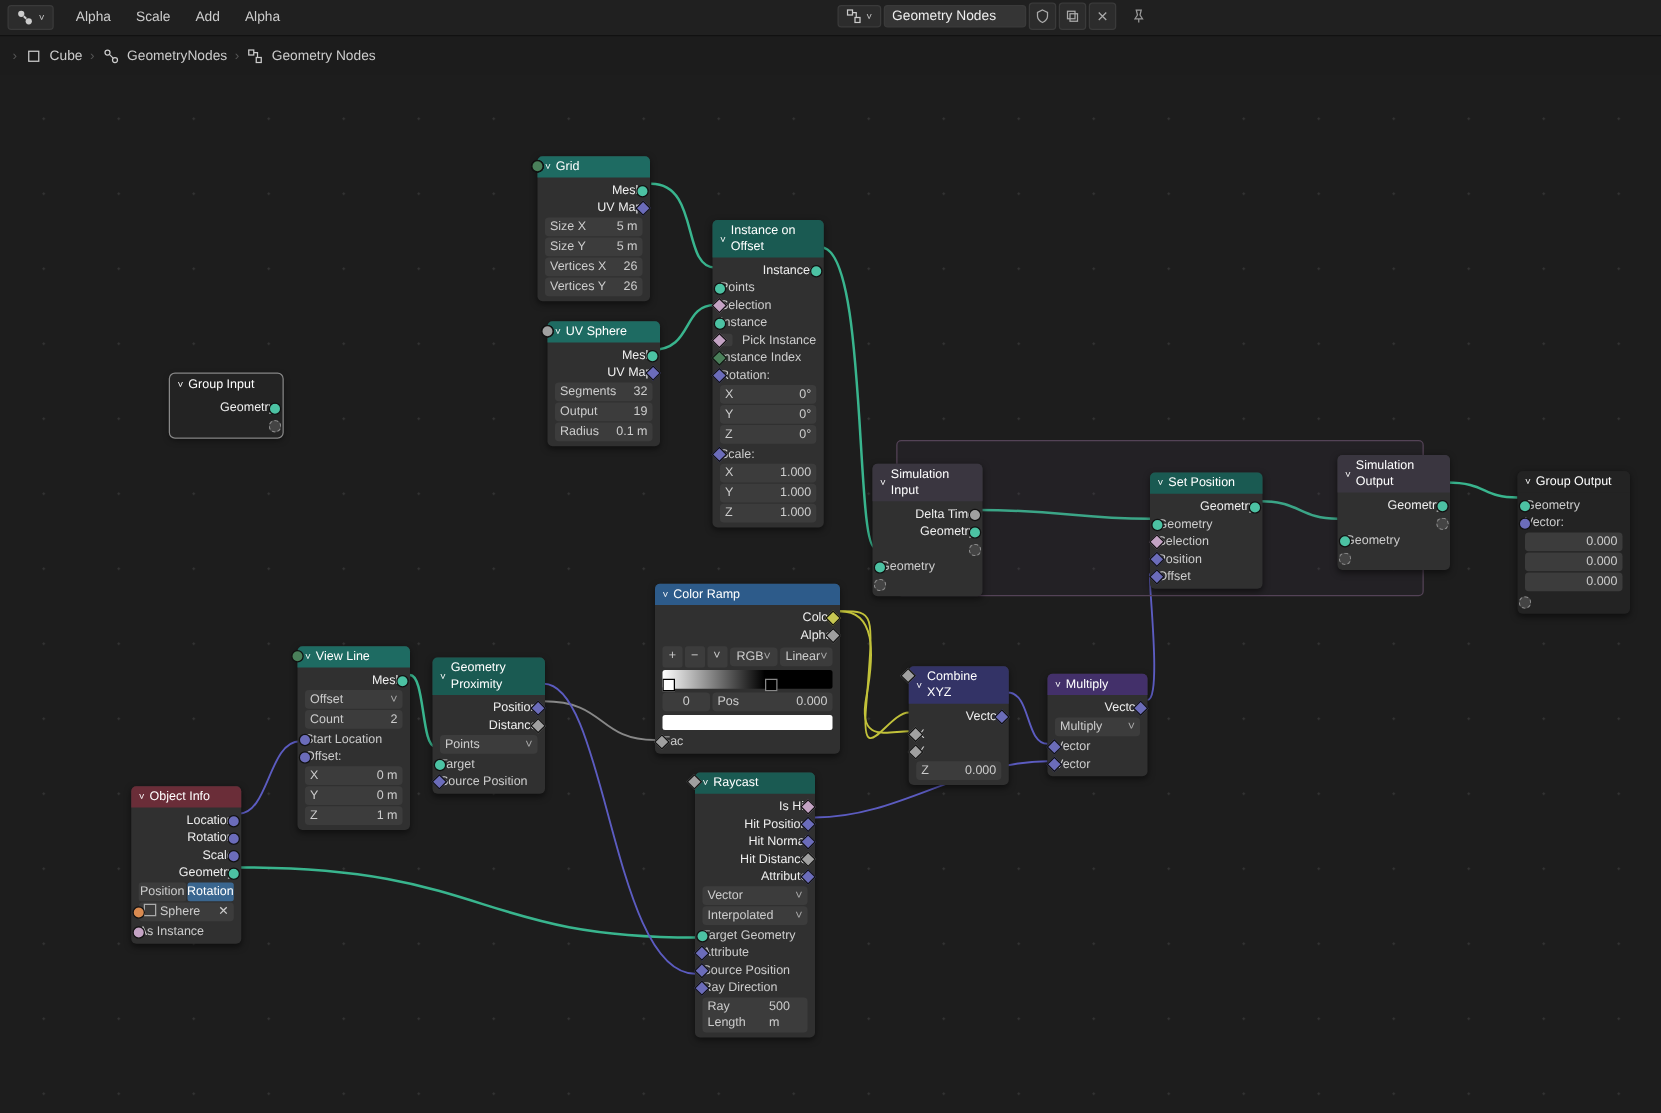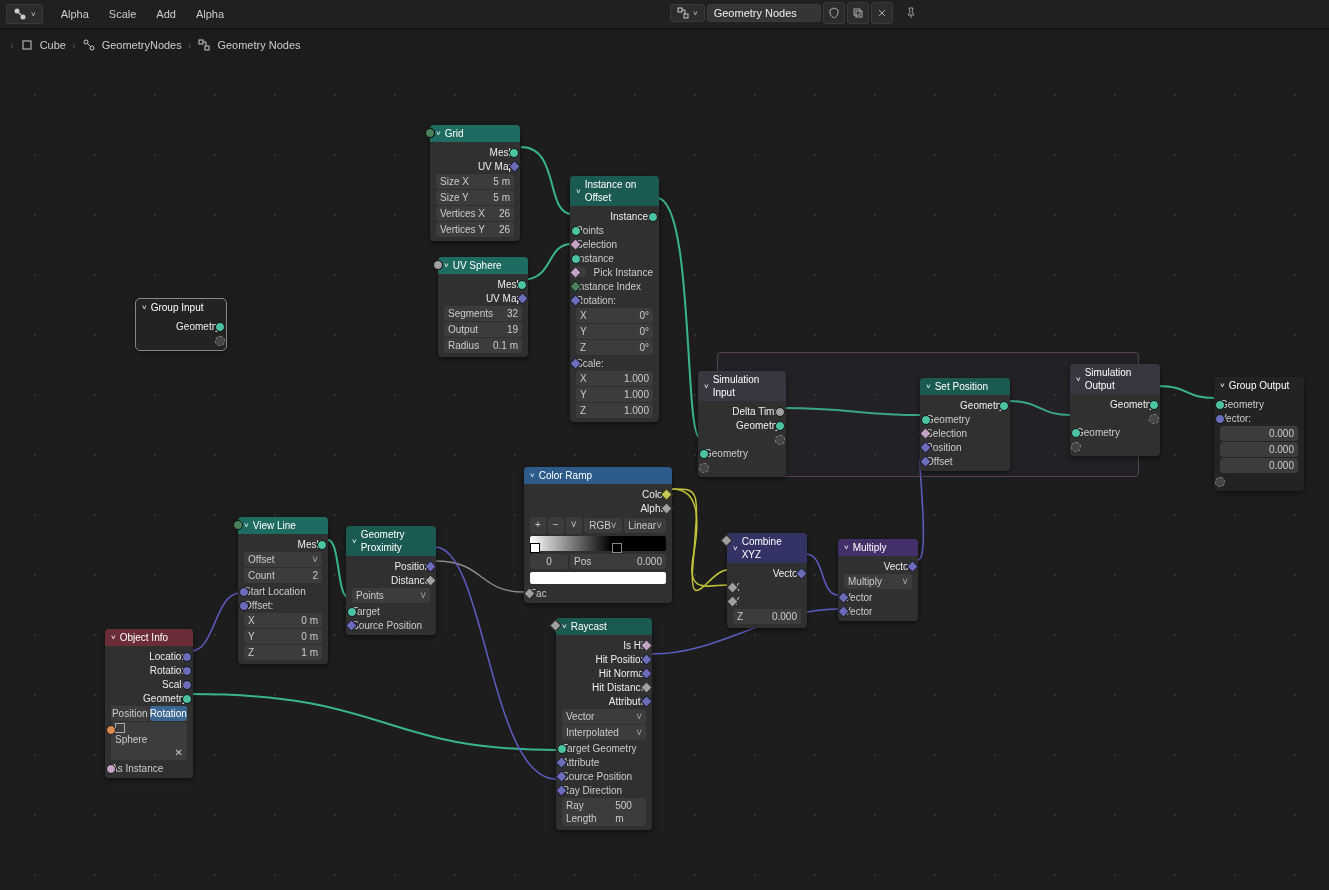--- a/index.html
+++ b/index.html
@@ -427,21 +427,21 @@
           <span class="sock right s-vec" style="top:3px;"></span>
         </div>
       <div class="row">
           <span class="r">Geometry</span>
           <span class="sock right s-geo" style="top:3px;"></span>
         </div>
       <div class="btnset">
           <span class="b">Position</span>
           <span class="b act">Rotation</span>
         </div>
-      <div class="field" style="position:relative;flex-direction:column;">
+      <div class="field" style="position:relative;">
           <span style="display:inline-block;width:8px;height:8px;border:1px solid #aaa;margin-right:3px;"></span>
           <span>Sphere</span>
           <span style="margin-left:auto;">✕</span>
           <span class="sock left s-obj" style="top:3px;"></span>
         </div>
       <div class="row">
           <span class="l">As Instance</span>
           <span class="sock left s-bool" style="top:3px;"></span>
         </div>
     </div>

